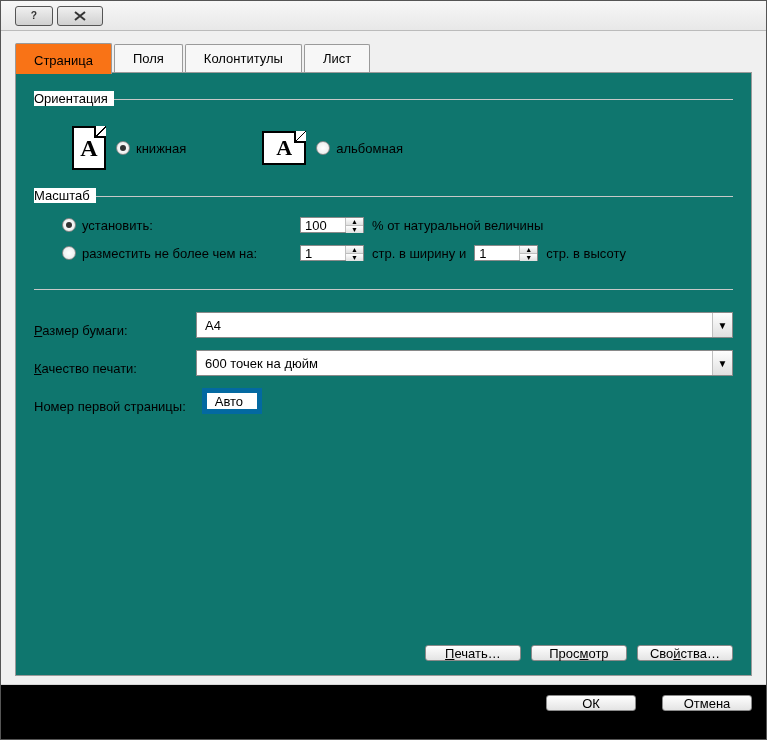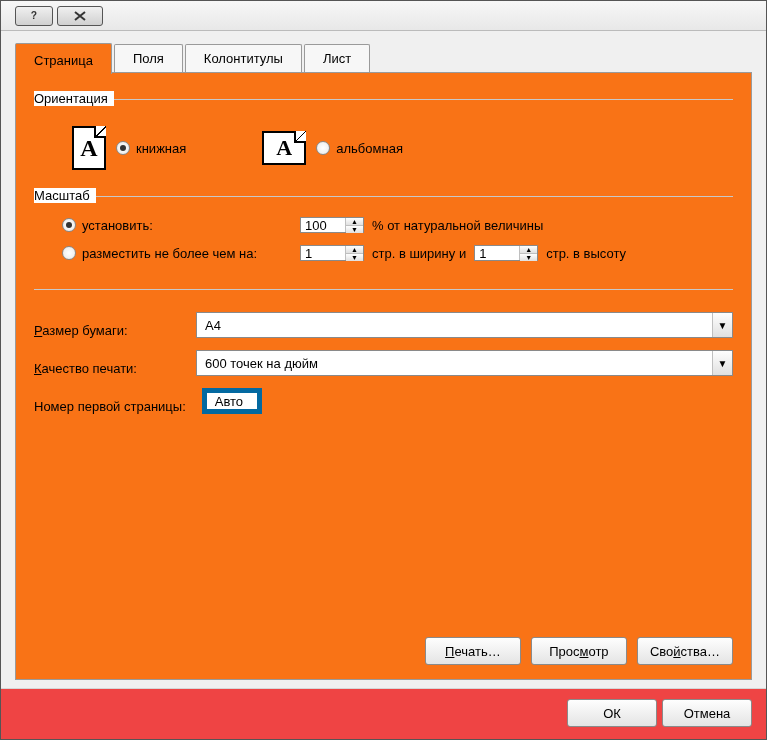--- a/index.html
+++ b/index.html
@@ -69,21 +69,21 @@
     cursor: default;
   }
   .tab.active {
     background: #f97316;
     position: relative;
     top: 2px;
     padding-top: 9px;
   }
   .tabpage {
     border: 1px solid #9a9a9a;
-    background: #f97316;
+    background: #0f766e;
     flex: 1;
     padding: 16px 18px 14px 18px;
     display: flex;
     flex-direction: column;
     position: relative;
     z-index: 1;
   }
 
   
   .group {
@@ -190,36 +190,36 @@
   .txt {
     height: 26px; border: 5px solid #0369a1; background: #fff;
     padding: 0 8px; font-size: 13px; font-family: inherit;
     display: flex; align-items: center;
   }
 
   .spacer { flex: 1; }
 
   .btnrow { display: flex; justify-content: flex-end; gap: 10px; padding-top: 6px; }
   .btn {
-    min-width: 96px; height: 28px;
+    min-width: 96px; height: 16px;
     border: 1px solid #8a8a8a;
     border-radius: 3px;
     background: linear-gradient(#fefefe,#e4e4e4);
     display: flex; align-items: center; justify-content: center;
     font-size: 13px;
     padding: 0 12px;
     cursor: default;
   }
   .btn .ul { text-decoration: underline; }
 
   .footer {
-    padding: 10px 14px 12px 14px;
-    display: flex; justify-content: flex-end; gap: 5px;
+    padding: 10px 14px 28px 14px;
+    display: flex; justify-content: flex-end; gap: 26px;
     border-top: 1px solid #d6d6d6;
-    background: #ef4444;
+    background: #000000;
   }
 </style>
 </head>
 <body>
 
 <div class="window">
 
   <div class="titlebar">
     <div class="tbbtn">
       <svg viewBox="0 0 14 14">

